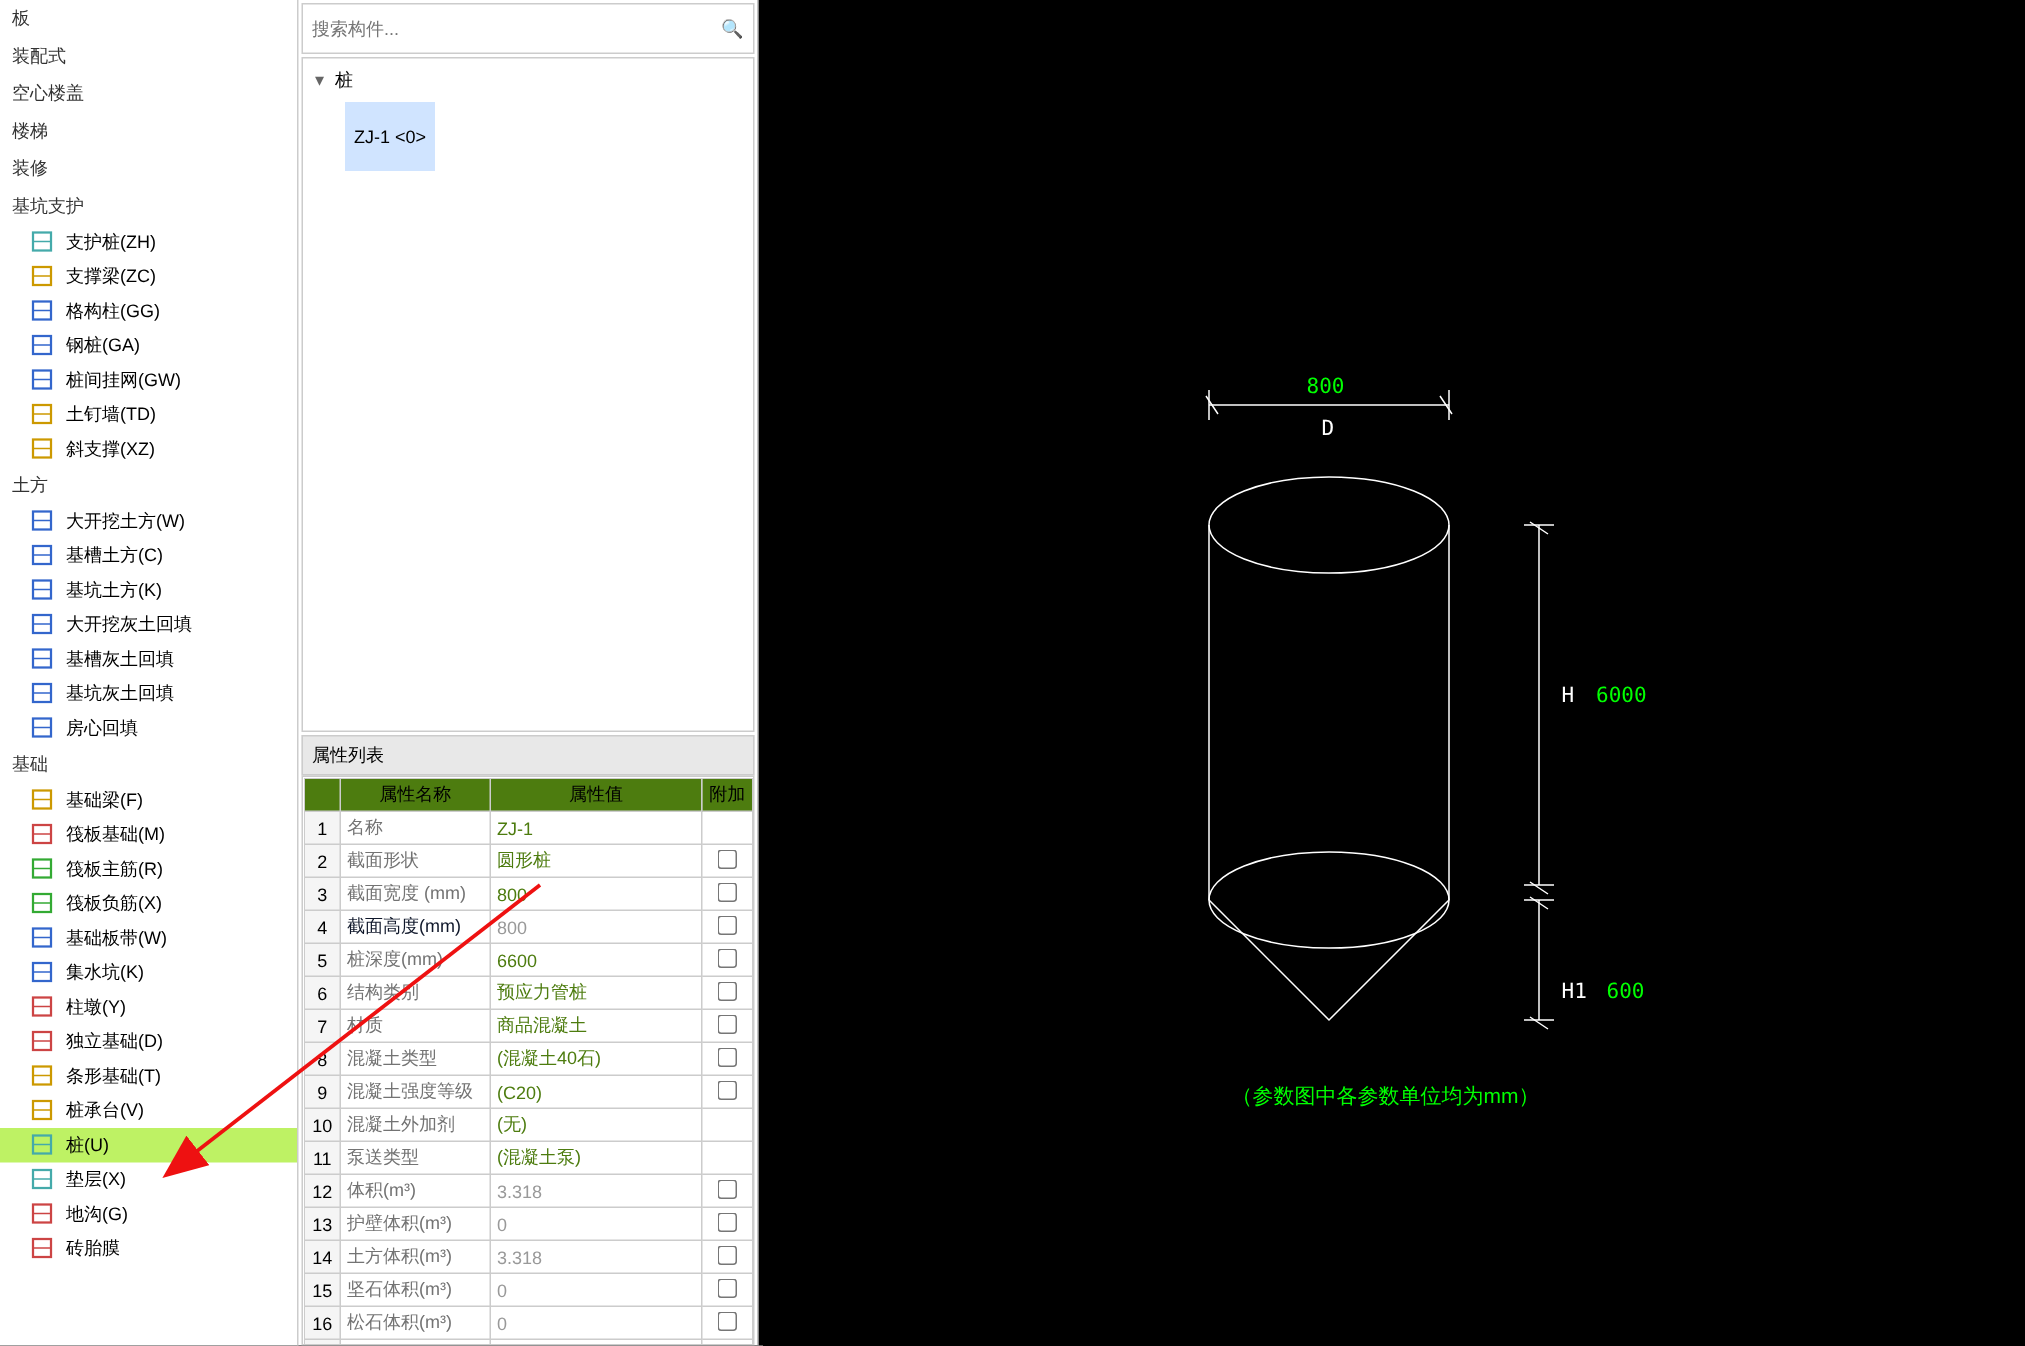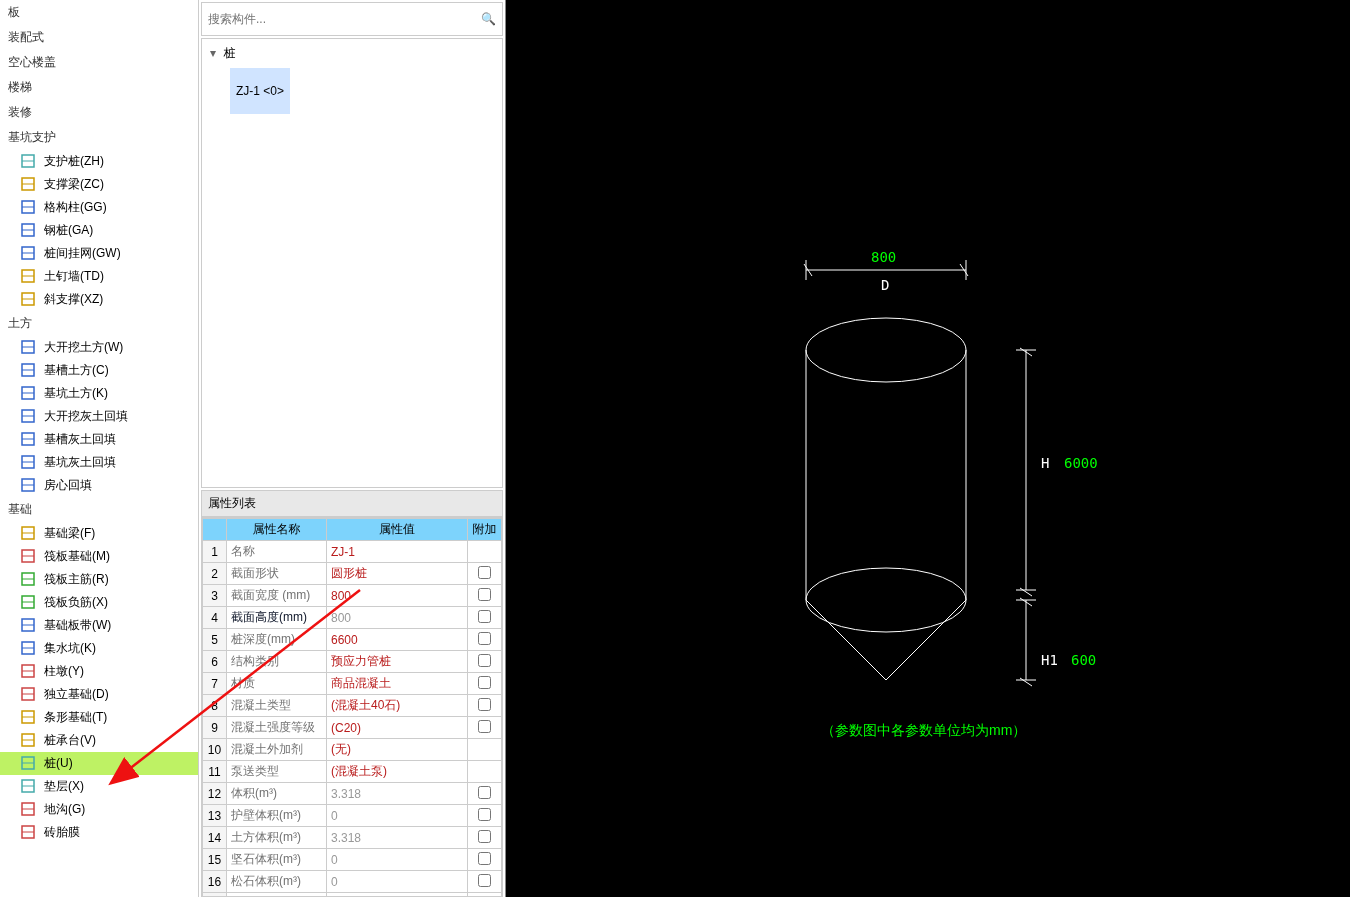--- a/index.html
+++ b/index.html
@@ -21,25 +21,25 @@
 
 .tree-area { flex: 1; background: #fff; border: 1px solid #ccc; margin: 0 2px; padding: 4px; overflow: auto; }
 .tree-root { padding: 2px 4px; }
 .tree-root .caret { margin-right: 4px; color: #666; }
 .tree-child { margin: 4px 0 0 24px; padding: 16px 6px; background: #d0e4ff; display: inline-block; }
 
 .prop-header { background: #e8e8e8; padding: 4px 6px; border: 1px solid #ccc; margin: 2px 2px 0 2px; }
 .prop-table { border: 1px solid #ccc; margin: 0 2px; overflow: auto; flex-shrink: 0; max-height: 380px; }
 .prop-table table { width: 100%; border-collapse: collapse; }
 .prop-table th, .prop-table td { border: 1px solid #ccc; padding: 2px 4px; text-align: left; height: 21px; }
-.prop-table th { background: #7dd3fc; font-weight: normal; text-align: center; }
+.prop-table th { background: #4d7c0f; font-weight: normal; text-align: center; }
 .prop-table td.rn { text-align: center; background: #f5f5f5; width: 24px; }
 .prop-table td.pn { color: #737373; width: 100px; }
 .prop-table td.pn.red { color: #0f172a; }
-.prop-table td.pv { color: #b91c1c; }
+.prop-table td.pv { color: #4d7c0f; }
 .prop-table td.pv.gray { color: #999; }
 .prop-table td.chk { text-align: center; width: 34px; }
 .prop-table td.chk input { margin: 0; }
 
 .viewport { flex: 1; background: #000; position: relative; }
 .viewport svg { width: 100%; height: 100%; }
 .dim-text { fill: #0f0; font-size: 14px; font-family: monospace; }
 .dim-label { fill: #fff; font-size: 14px; font-family: monospace; }
 .shape-line { stroke: #fff; stroke-width: 1; fill: none; }
 .dim-line { stroke: #fff; stroke-width: 1; }

